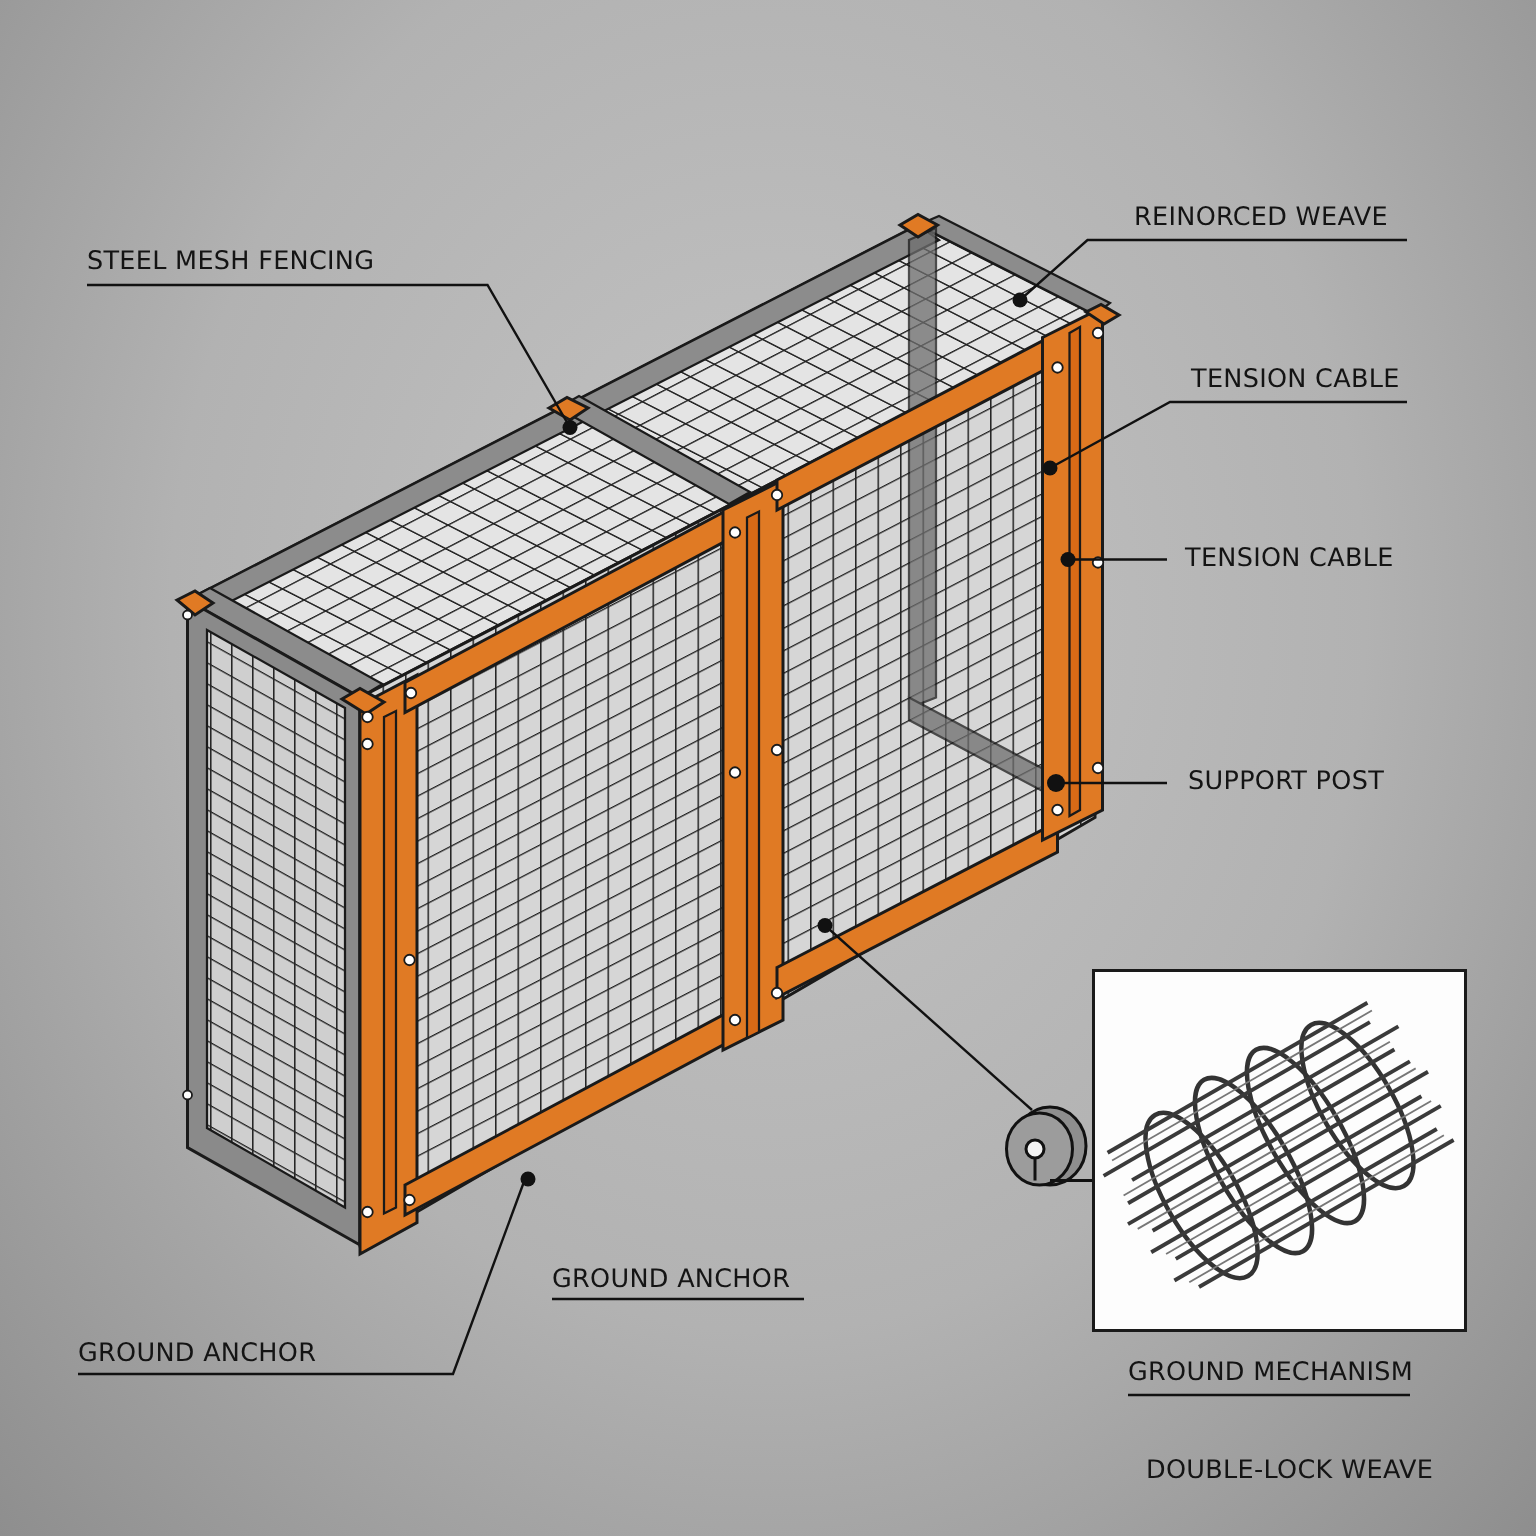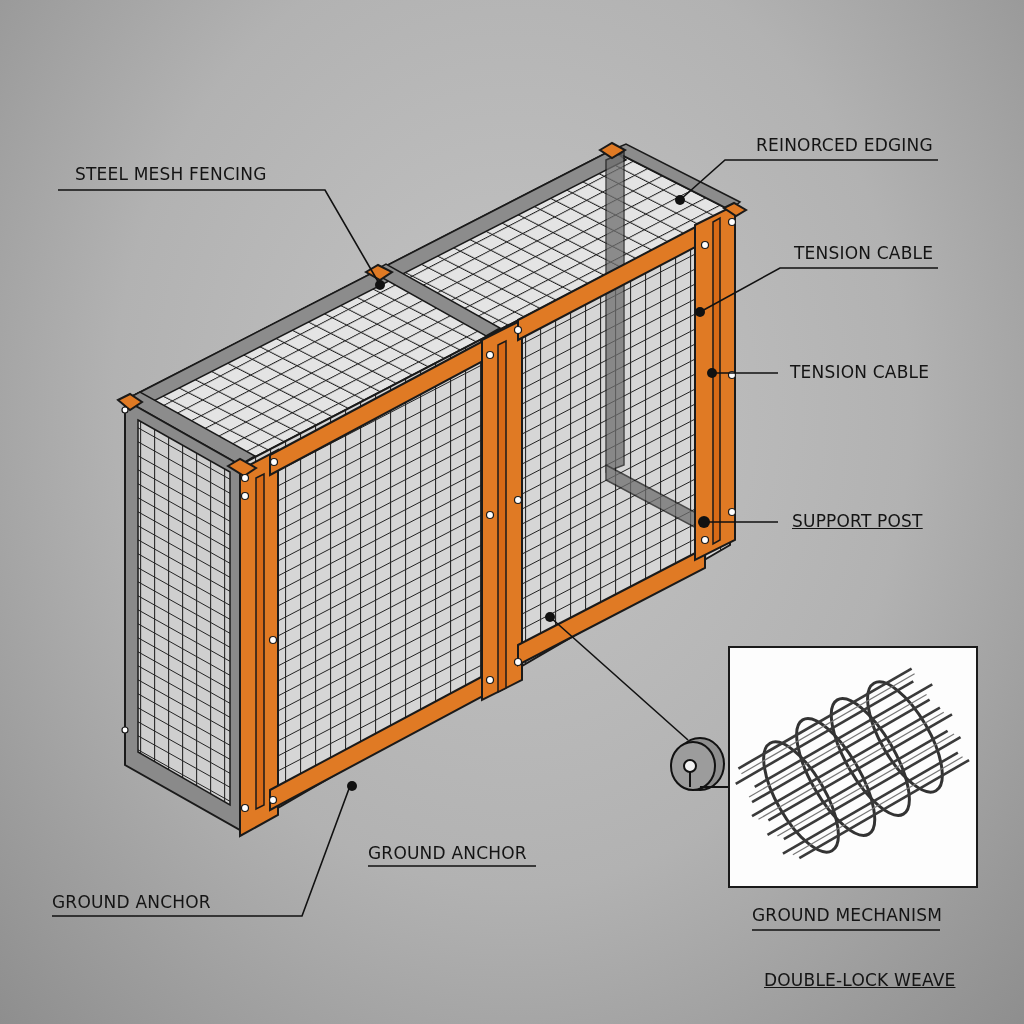--- a/index.html
+++ b/index.html
@@ -185,23 +185,23 @@
         <line x1="-100" y1="-50" x2="100" y2="-50"></line>
         <line x1="-105" y1="-26" x2="100" y2="-26"></line>
         <line x1="-108" y1="-2" x2="106" y2="-2"></line>
         <line x1="-100" y1="22" x2="104" y2="22"></line>
         <line x1="-96" y1="46" x2="100" y2="46"></line>
       </g>
     </g>
   </svg>
 </div>
 
-<div class="label" style="left:58px; top:164px;margin-left:17px;">STEEL MESH FENCING</div>
-<div class="label" style="left:756px; top:135px;">REINORCED EDGING</div>
+<div class="label" style="left:58px; top:164px;">STEEL MESH FENCING</div>
+<div class="label" style="left:756px; top:135px;">REINORCED WEAVE</div>
 <div class="label" style="left:794px; top:243px;">TENSION CABLE</div>
 <div class="label" style="left:790px; top:362px;">TENSION CABLE</div>
-<div class="label" style="left:792px; top:511px;text-decoration:underline;">SUPPORT POST</div>
+<div class="label" style="left:792px; top:511px;">SUPPORT POST</div>
 <div class="label" style="left:52px; top:892px;">GROUND ANCHOR</div>
 <div class="label" style="left:368px; top:843px;">GROUND ANCHOR</div>
 <div class="label" style="left:752px; top:905px;">GROUND MECHANISM</div>
-<div class="label" style="left:764px; top:970px;text-decoration:underline;">DOUBLE-LOCK WEAVE</div>
+<div class="label" style="left:764px; top:970px;">DOUBLE-LOCK WEAVE</div>
 
 </div>
 
 </body></html>

